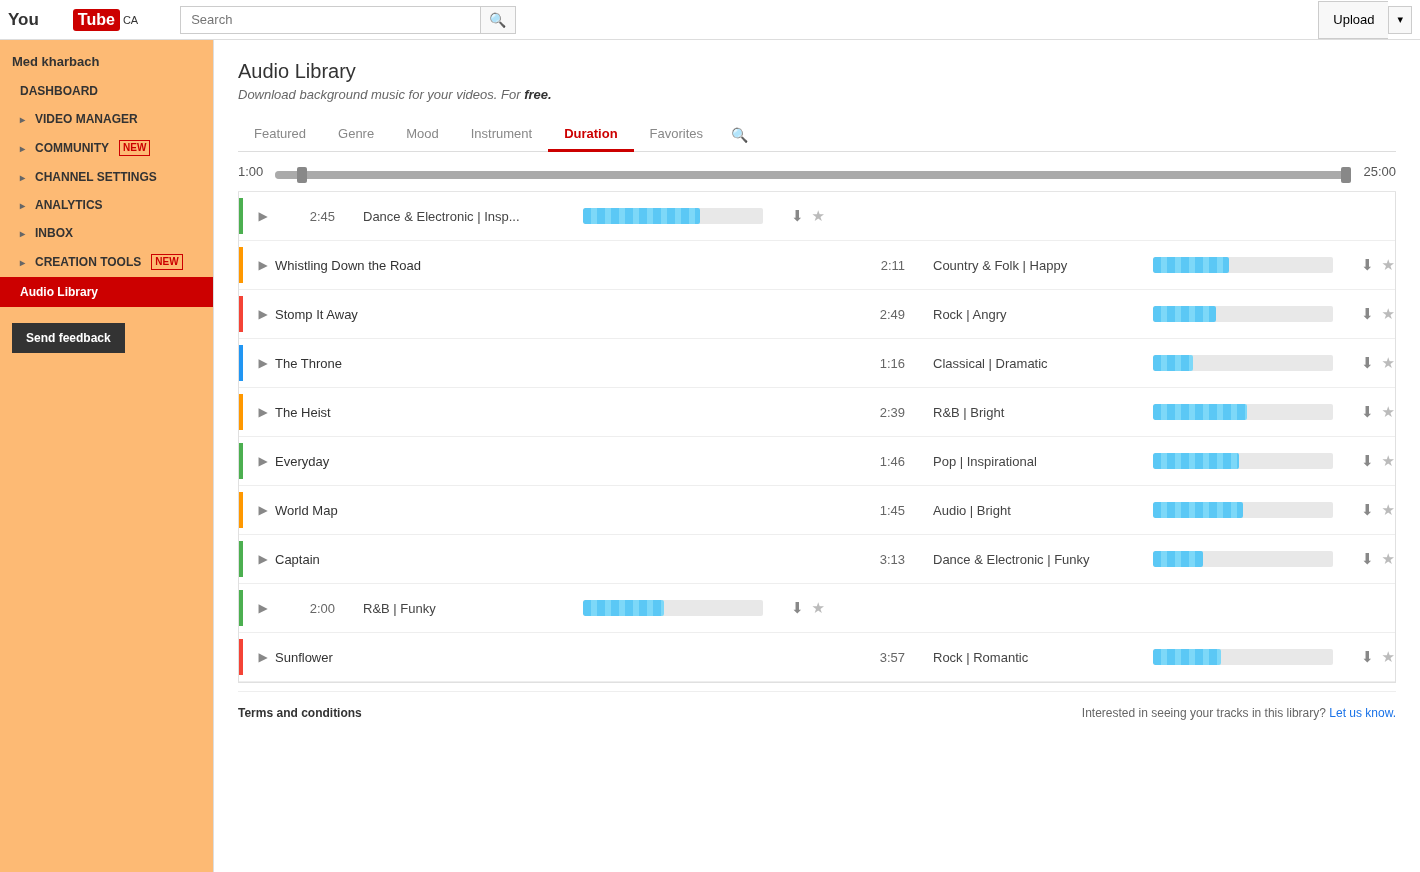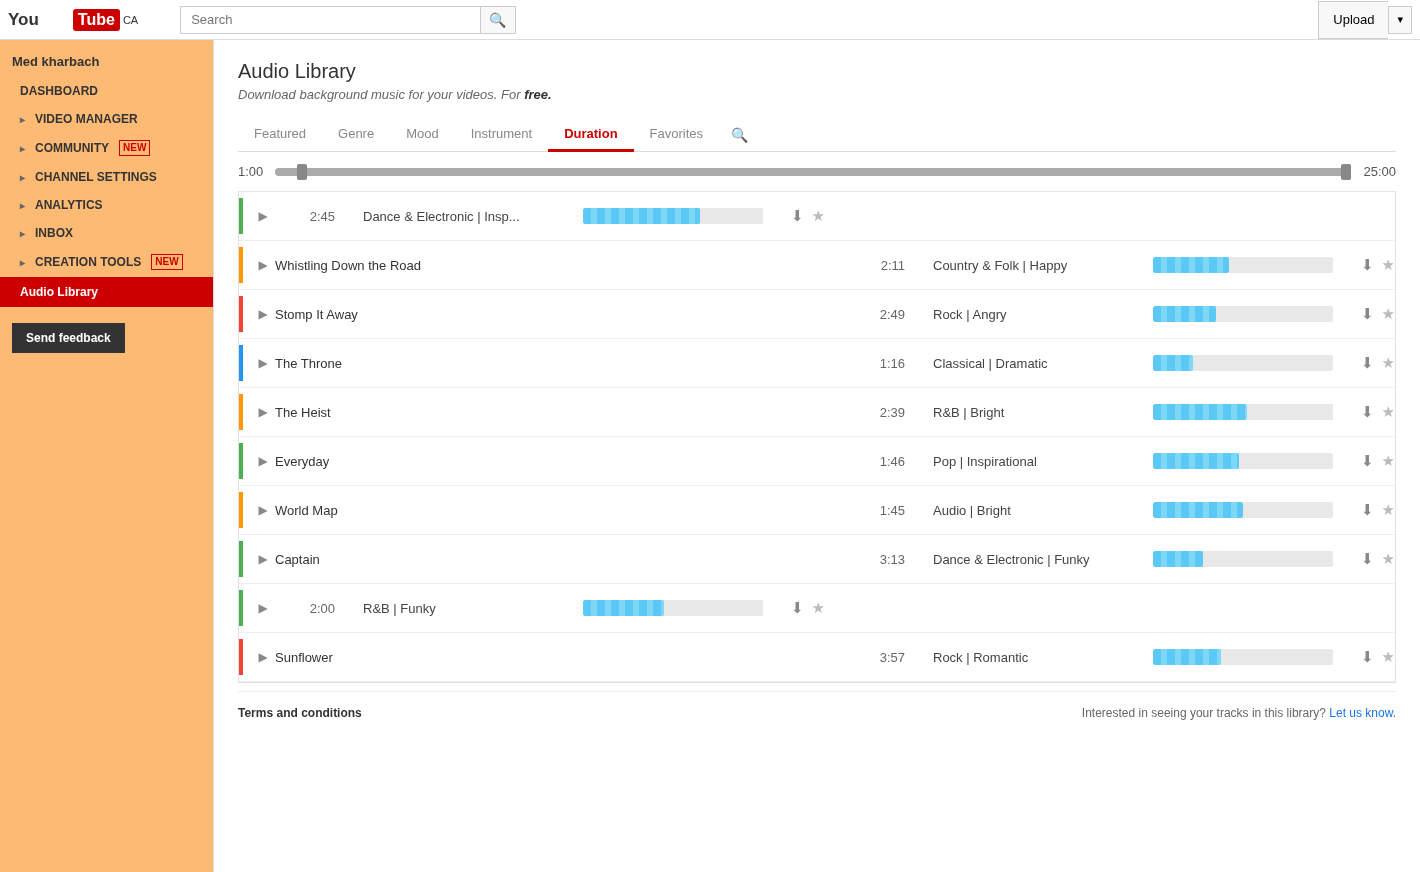--- a/index.html
+++ b/index.html
@@ -198,21 +198,21 @@
       padding: 8px 12px;
       font-size: 14px;
       color: #888;
       cursor: pointer;
     }
 
     
     .slider-section {
       padding: 12px 0;
       display: flex;
-      align-items: center;
+      align-items: flex-end;
       gap: 12px;
       border-bottom: 1px solid #e5e5e5;
     }
     .slider-label {
       font-size: 13px;
       color: #555;
       white-space: nowrap;
     }
     .slider-track {
       flex: 1;

